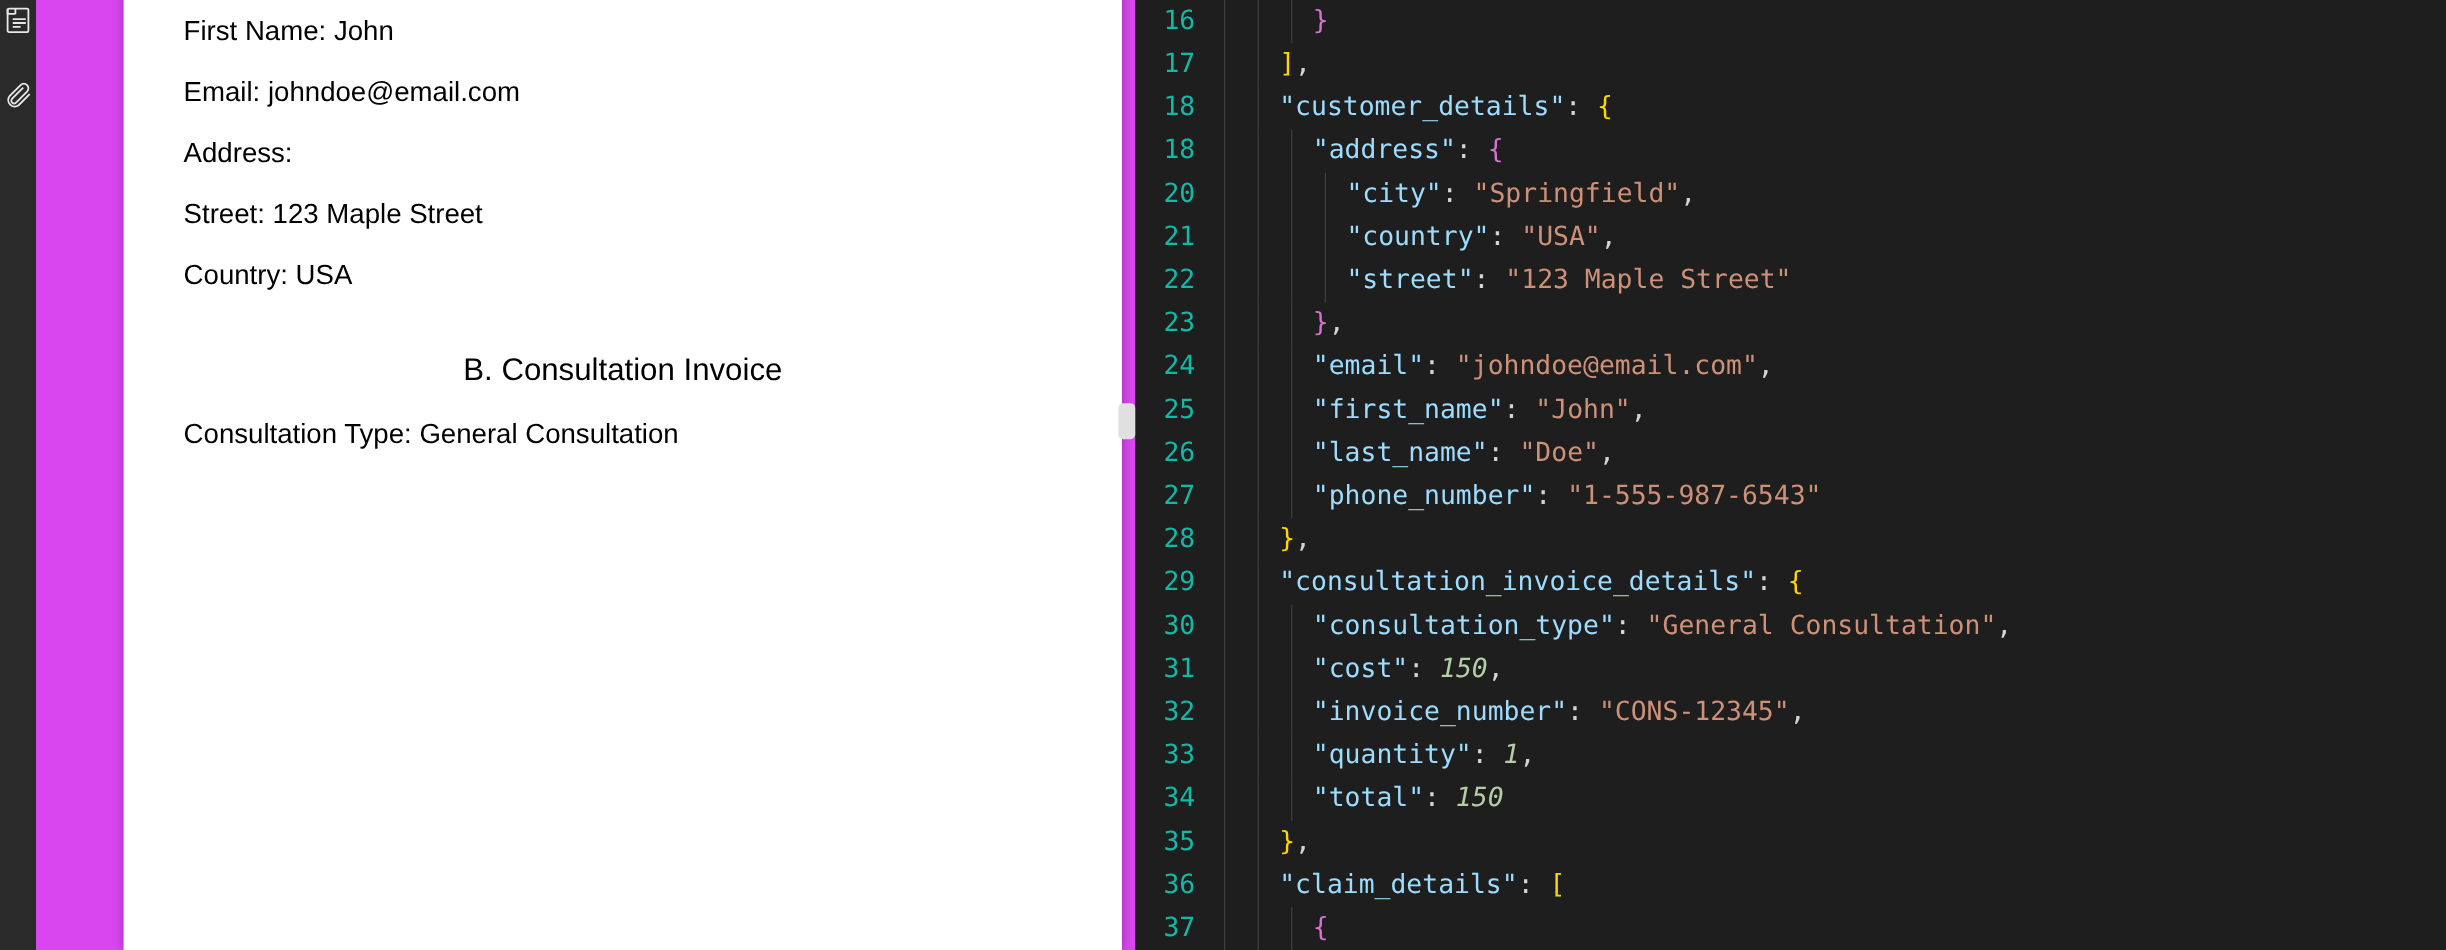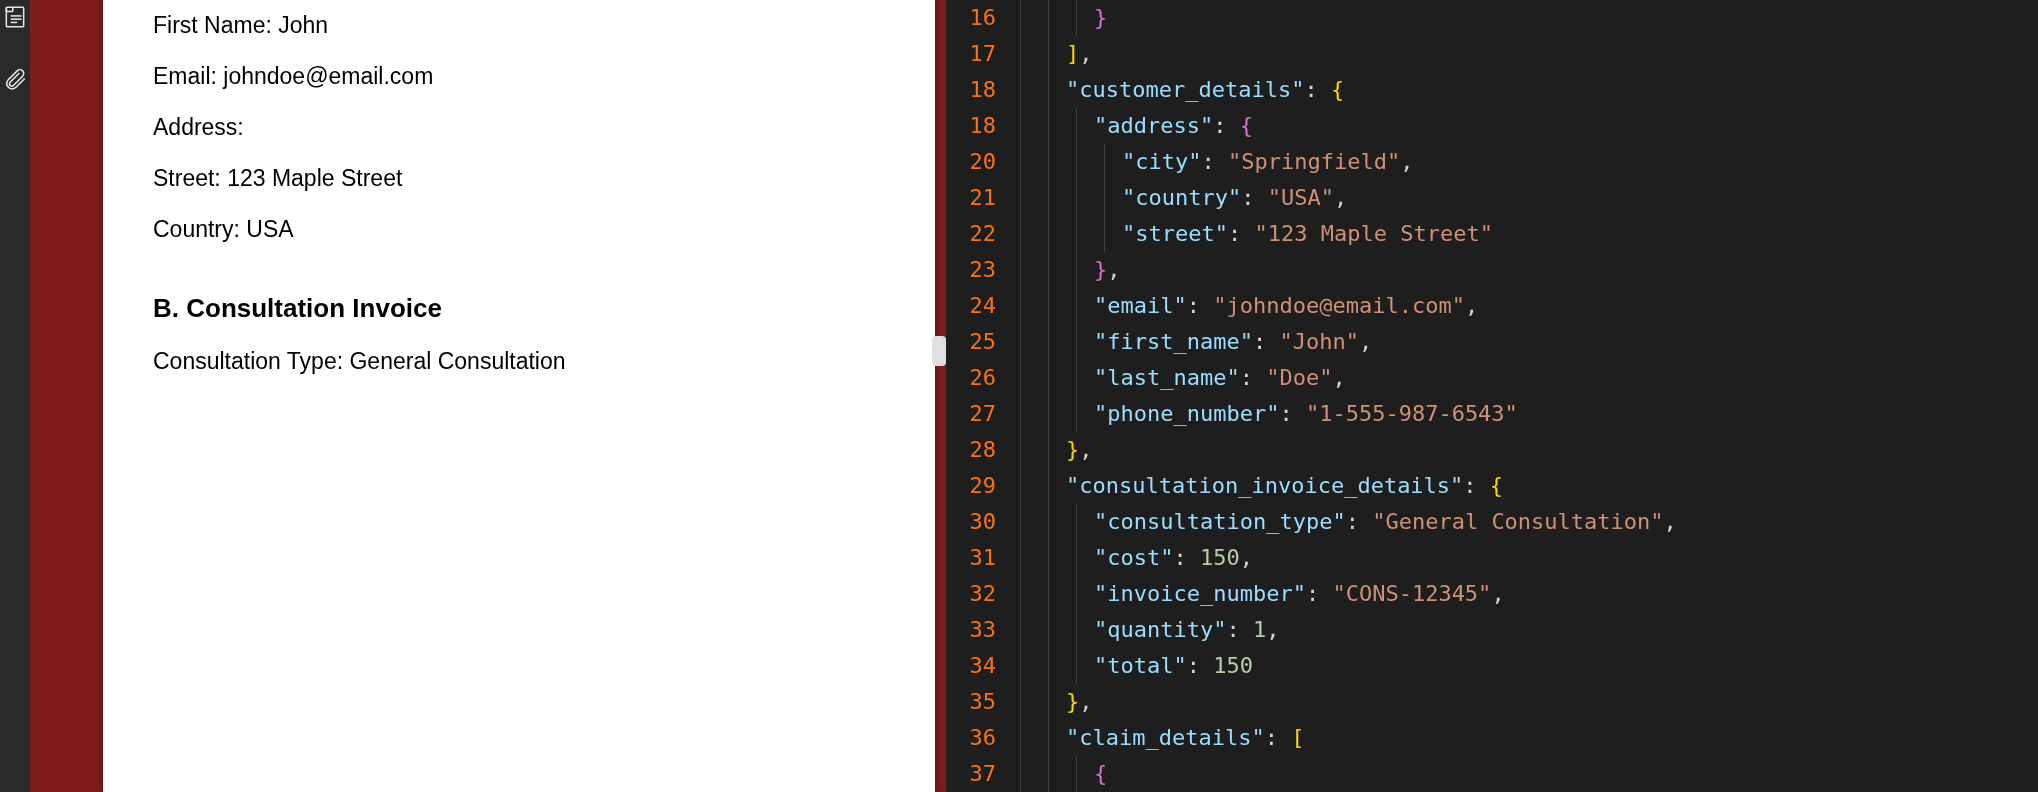--- a/index.html
+++ b/index.html
@@ -3,37 +3,37 @@
 <meta charset="utf-8">
 <style>
 * { margin: 0; padding: 0; box-sizing: border-box; }
 html, body { width: 2038px; height: 792px; overflow: hidden; font-family: -apple-system, BlinkMacSystemFont, "Segoe UI", Helvetica, Arial, sans-serif; }
 body { display: flex; background: #2a2a2a; }
 
 .sidebar { width: 30px; background: #2a2a2a; display: flex; flex-direction: column; align-items: center; padding-top: 4px; gap: 36px; }
 .sidebar-icon { width: 26px; height: 26px; color: #e8e8e8; display: flex; align-items: center; justify-content: center; cursor: pointer; }
 .sidebar-icon svg { width: 26px; height: 26px; stroke: #e8e8e8; stroke-width: 1.4; fill: none; }
 
-.doc-panel { width: 916px; background: #7f1d1d; display: flex; flex-direction: column; align-items: center; position: relative; }
+.doc-panel { width: 916px; background: #d946ef; display: flex; flex-direction: column; align-items: center; position: relative; }
 .page { width: 832px; height: 1100px; background: #fff; margin-left: 62px; margin-top: -10px; padding: 20px 50px; color: #000; font-size: 23px; line-height: 1.35; box-shadow: 0 0 8px rgba(0,0,0,0.4); }
 .page p { margin-bottom: 20px; }
-.page h2 { font-size: 26px; font-weight: 700; margin-top: 46px; margin-bottom: 20px; }
+.page h2 { font-size: 26px; font-weight: 400; margin-top: 46px; margin-bottom: 20px; text-align: center; }
 .addr-hdr { margin-bottom: 20px; }
 .scrollbar-thumb { position: absolute; right: 0; top: 336px; width: 14px; height: 30px; background: #e0e0e0; border-radius: 4px; }
 
 .code-panel { flex: 1; background: #1e1e1e; display: flex; font-family: "SF Mono", Menlo, Consolas, monospace; font-size: 22px; line-height: 36px; }
-.gutter { width: 64px; text-align: right; color: #f97316; padding-right: 14px; padding-top: 0px; user-select: none; }
+.gutter { width: 64px; text-align: right; color: #14b8a6; padding-right: 14px; padding-top: 0px; user-select: none; }
 .gutter div { height: 36px; }
 .code { flex: 1; color: #d4d4d4; padding-top: 0px; white-space: pre; position: relative; }
 .code-line { height: 36px; position: relative; }
 .indent-guide { position: absolute; top: 0; bottom: 0; width: 1px; background: #404040; }
 .ig1 { left: 10px; } .ig2 { left: 38px; } .ig3 { left: 66px; } .ig4 { left: 94px; }
 .tok-key { color: #9cdcfe; }
 .tok-str { color: #ce9178; }
-.tok-num { color: #b5cea8; }
+.tok-num { color: #b5cea8; font-style: italic; }
 .tok-punc { color: #d4d4d4; }
 .tok-brace { color: #ffd700; }
 .tok-brace2 { color: #da70d6; }
 </style>
 </head>
 <body>
 
 <div class="sidebar">
   <div class="sidebar-icon">
     <svg viewBox="0 0 24 24">

